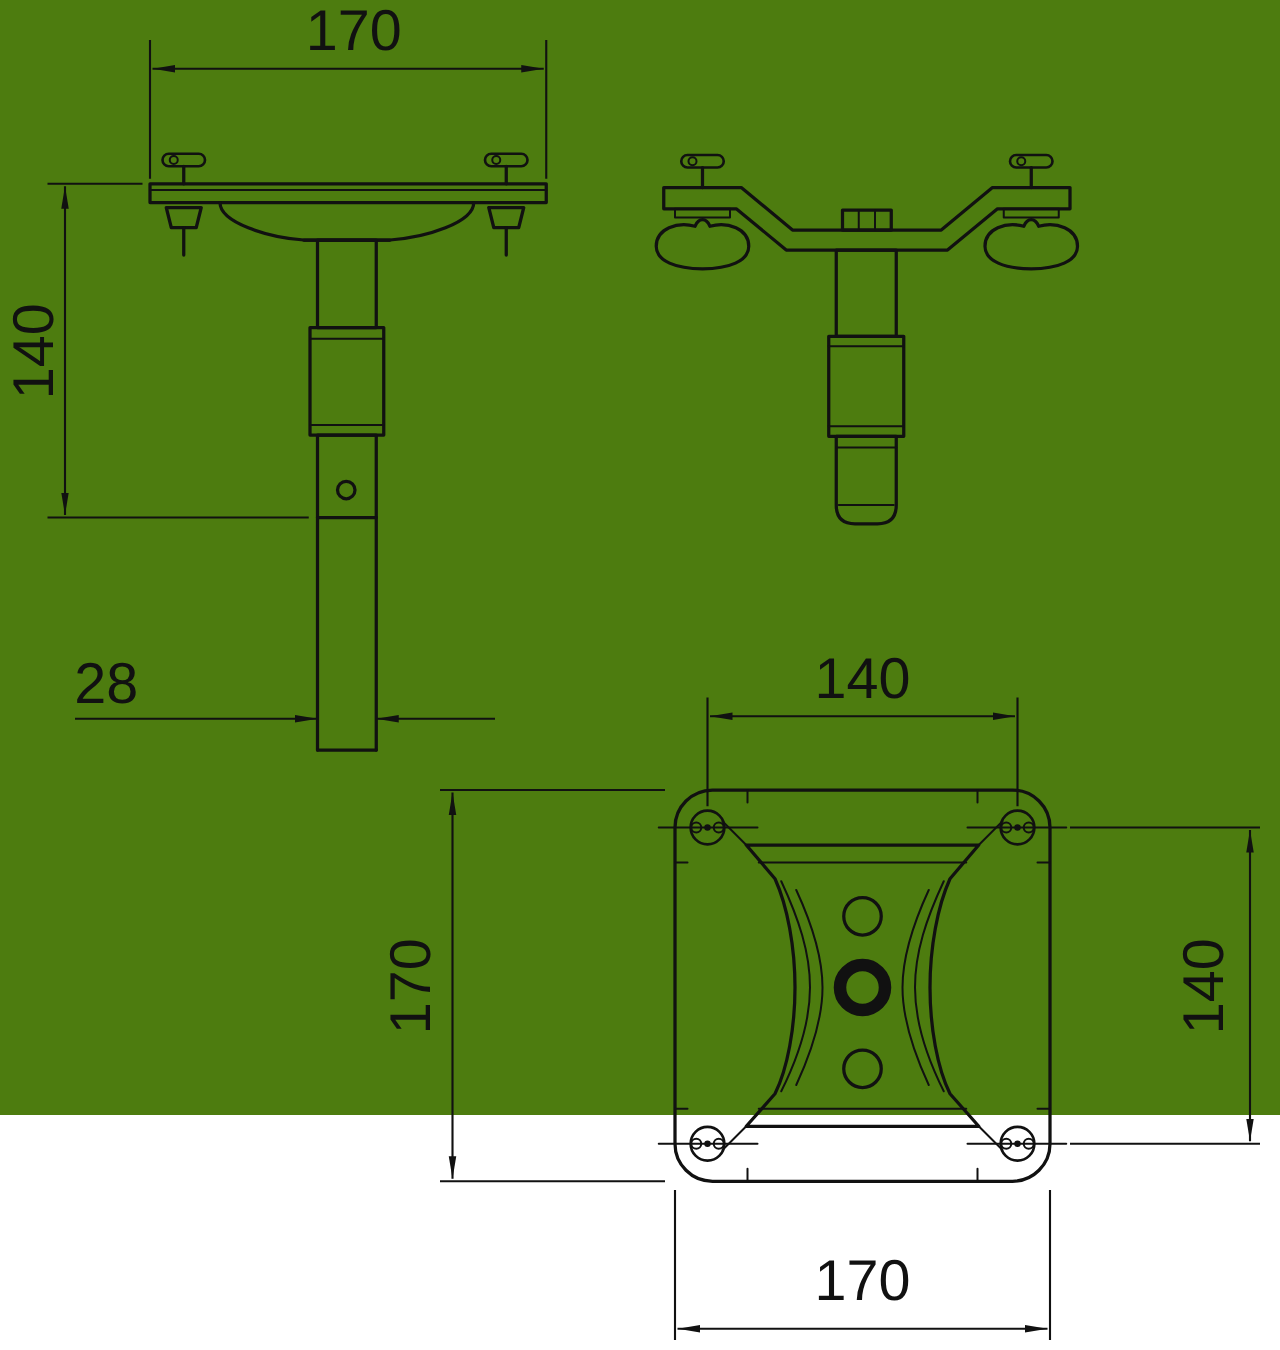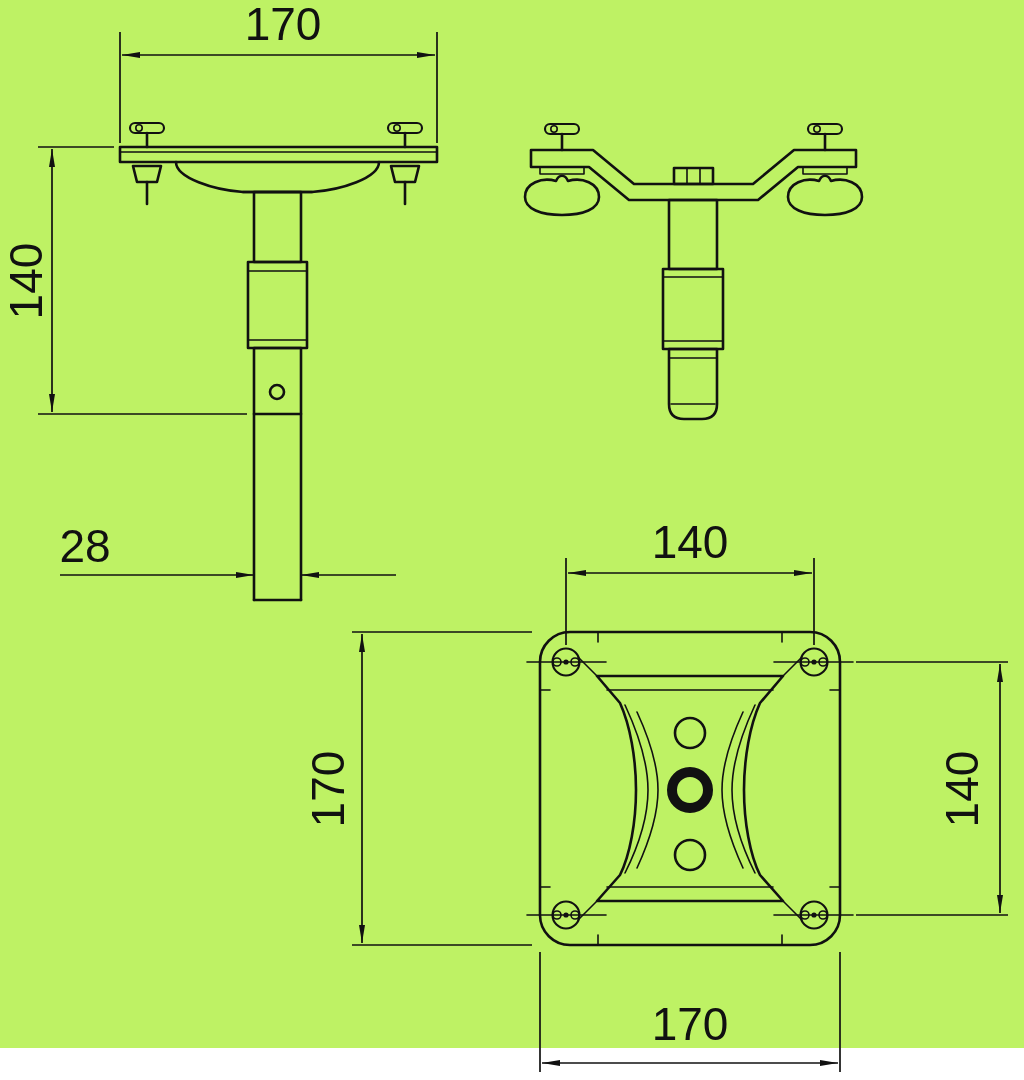--- a/index.html
+++ b/index.html
@@ -5,22 +5,22 @@
   html, body {
     margin: 0;
     padding: 0;
     background: #ffffff;
     width: 1024px;
     height: 1080px;
     overflow: hidden;
   }
   .canvas {
     width: 1024px;
-    height: 1048px;
-    background: #bef264;
+    height: 892px;
+    background: #4d7c0f;
   }
   svg { display: block; }
   .outline {
     fill: none;
     stroke: #111111;
     stroke-width: 2.6;
     stroke-linecap: round;
     stroke-linejoin: round;
   }
   .thin  { stroke-width: 1.6; }

